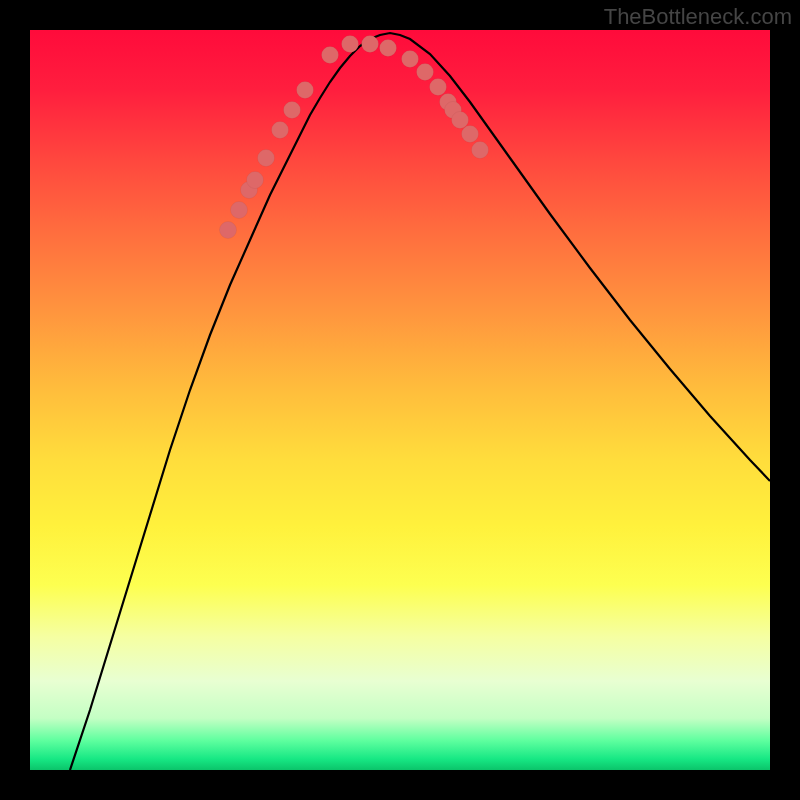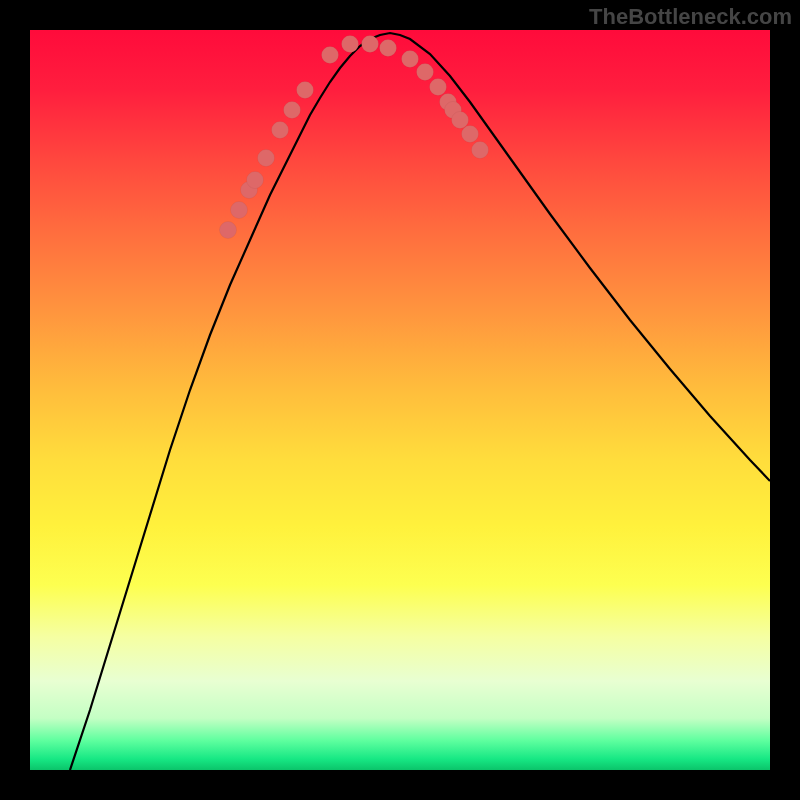--- a/index.html
+++ b/index.html
@@ -10,21 +10,21 @@
     position: relative;
     overflow: hidden;
     font-family: Arial, sans-serif;
   }
   .watermark {
     position: absolute;
     top: 4px;
     right: 8px;
     color: #454545;
     font-size: 22px;
-    font-weight: bold;
+    font-weight: normal;
     z-index: 10;
   }
   .plot-area {
     position: absolute;
     left: 30px;
     top: 30px;
     width: 740px;
     height: 740px;
     overflow: hidden;
   }

